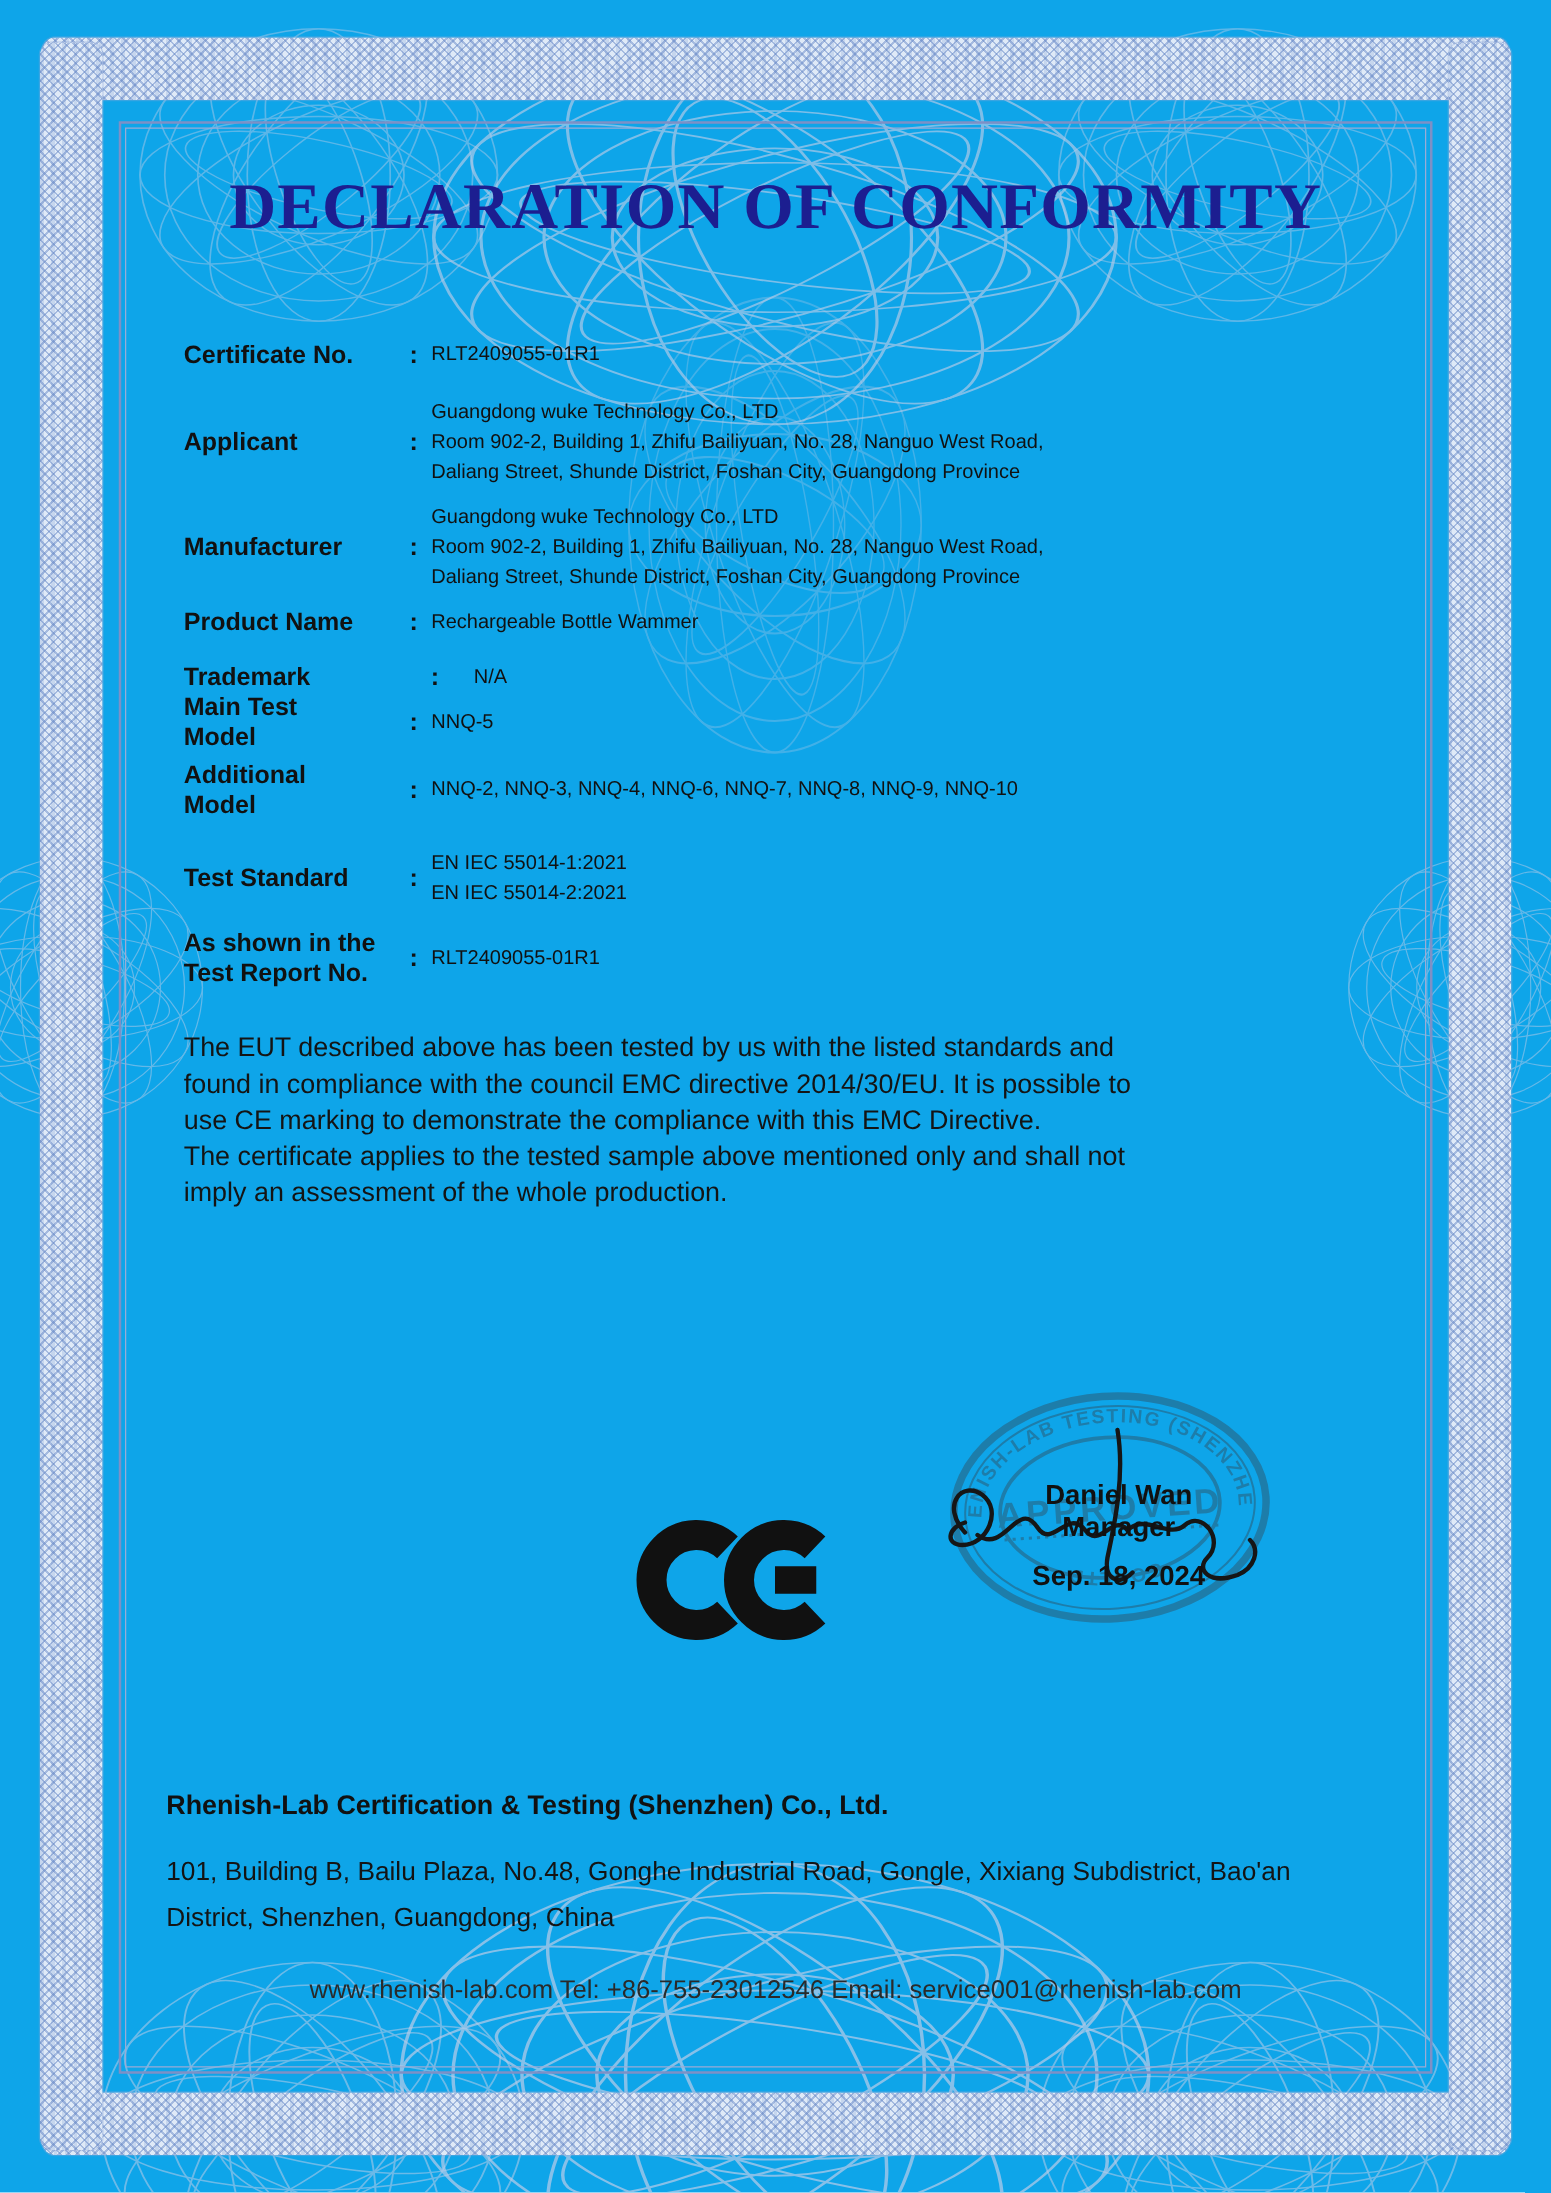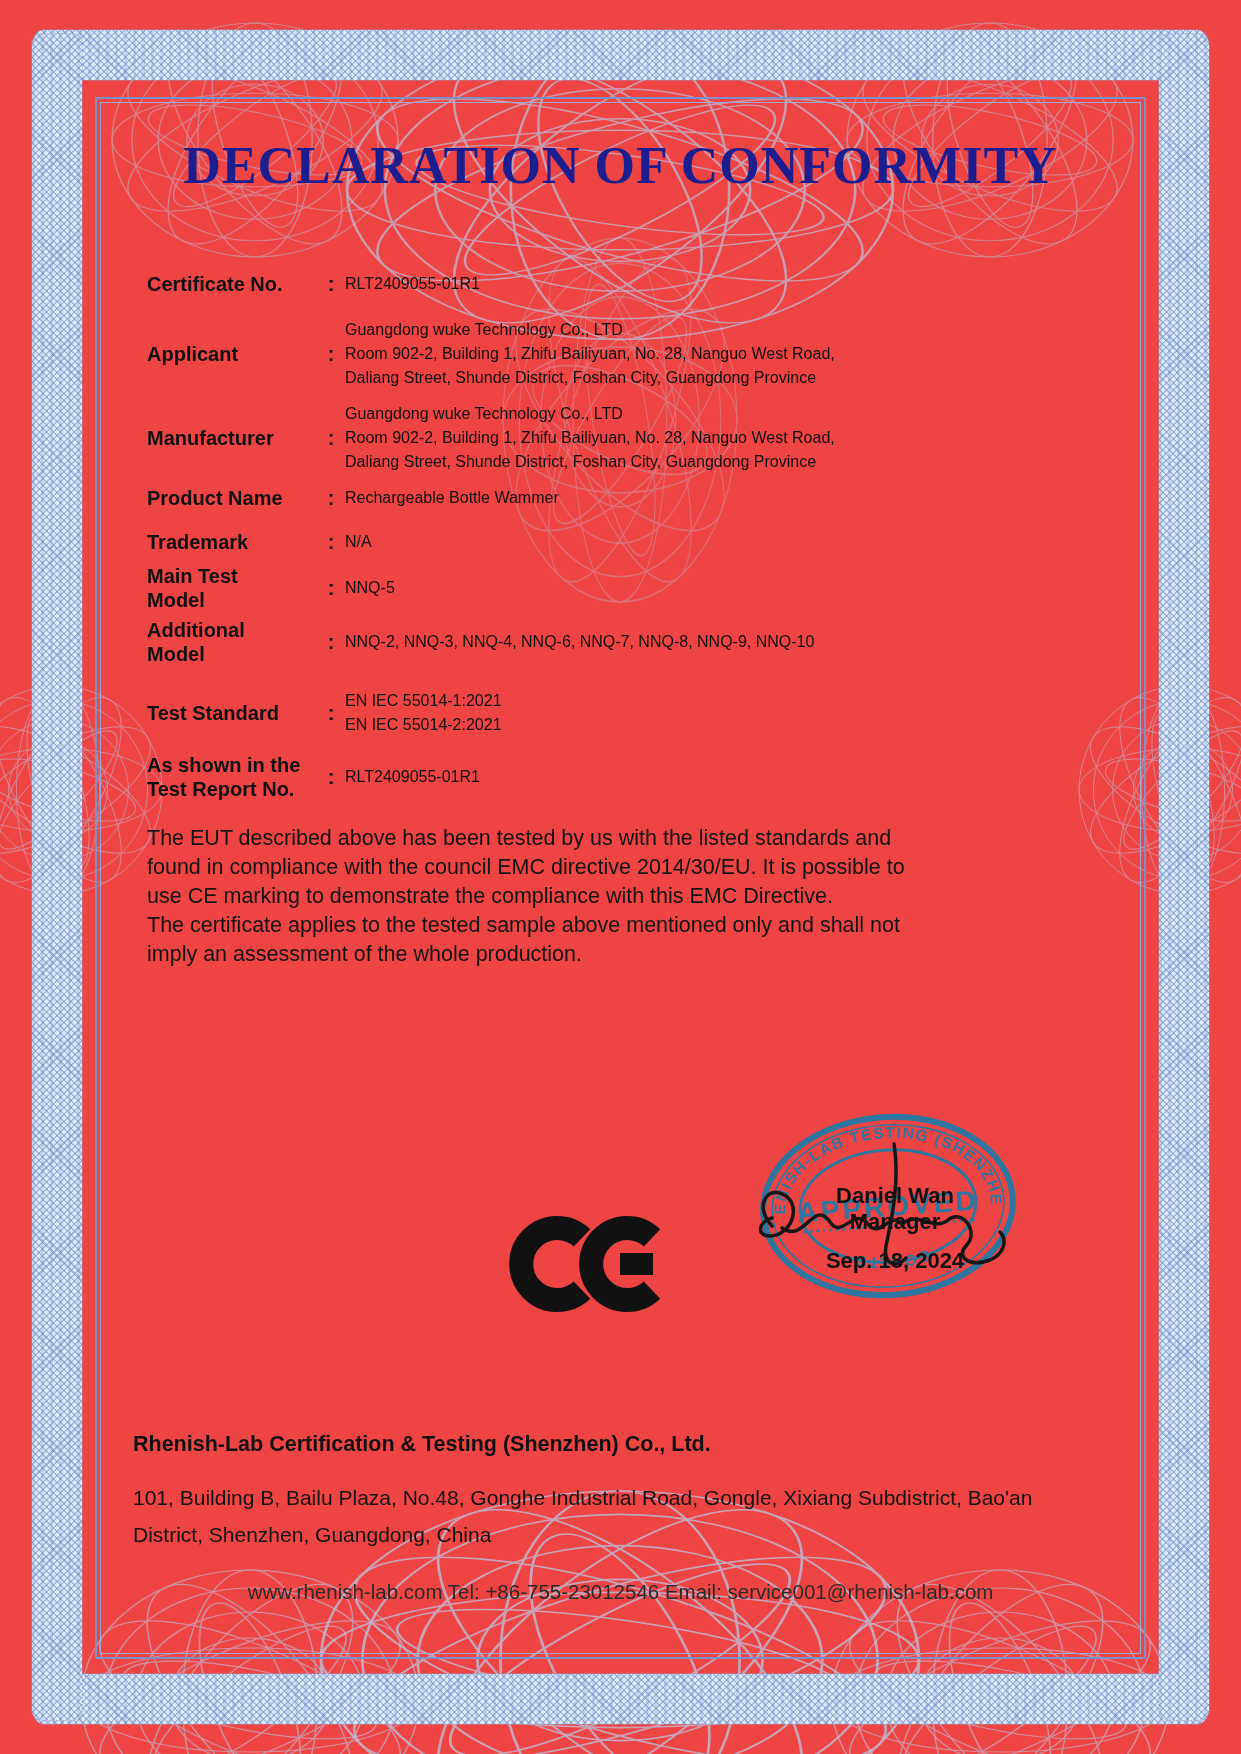--- a/index.html
+++ b/index.html
@@ -1,18 +1,18 @@
 <!DOCTYPE html>
 <html><head>
 <meta charset="utf-8">
 <style>
   html,body{margin:0;padding:0;background:#ffffff;}
   #page{
     position:relative;width:1241px;height:1754px;overflow:hidden;
-    background:#ef4444;font-family:"Liberation Sans",sans-serif;color:#111;
+    background:#0ea5e9;font-family:"Liberation Sans",sans-serif;color:#111;
   }
   
   .band{
     position:absolute;z-index:1;border-radius:10px;
     background:
       repeating-linear-gradient(45deg, rgba(95,130,195,.45) 0 1.5px, rgba(255,255,255,0) 1.5px 5px),
       repeating-linear-gradient(-45deg, rgba(95,130,195,.45) 0 1.5px, rgba(255,255,255,0) 1.5px 5px),
       repeating-linear-gradient(90deg, rgba(150,178,222,.35) 0 3px, rgba(223,234,248,.65) 3px 9px),
       #dfe9f6;
     box-shadow:0 0 0 1px rgba(140,165,215,.35);
@@ -32,21 +32,21 @@
     text-align:center;font-family:"Liberation Serif",serif;font-weight:700;
     font-size:52px;letter-spacing:1px;color:#1c1e90;white-space:nowrap;
   }
   
   .fields{position:absolute;top:272px;left:147px;width:950px;z-index:2;}
   .frow{display:grid;grid-template-columns:170px 28px 1fr;align-items:center;}
   .frow .lab{font-weight:700;font-size:20px;line-height:24px;white-space:pre-line;}
   .frow .col{font-weight:700;font-size:20px;text-align:center;}
   .frow .val{font-size:16px;line-height:24px;white-space:pre-line;}
   .mb-a{margin-bottom:22px;} .mb-b{margin-bottom:12px;} .mb-c{margin-bottom:20px;}
-  .mb-d{margin-bottom:10px;} .mb-e{margin-bottom:6px;}  .mb-f{margin-bottom:23px;} .mb-g{margin-bottom:16px;}
+  .mb-d{margin-bottom:0;gap:17px;} .mb-e{margin-bottom:6px;}  .mb-f{margin-bottom:23px;} .mb-g{margin-bottom:16px;}
   
   .statement{
     position:absolute;top:824px;left:147px;width:905px;z-index:2;
     font-size:21.5px;line-height:29px;white-space:pre-line;color:#141414;
   }
   
   .ce{position:absolute;left:508px;top:1212px;z-index:2;}
   
   .stamp{position:absolute;left:756px;top:1104px;z-index:2;transform:rotate(-4deg);opacity:.93;}
   .signature{position:absolute;left:742px;top:1140px;z-index:3;}

